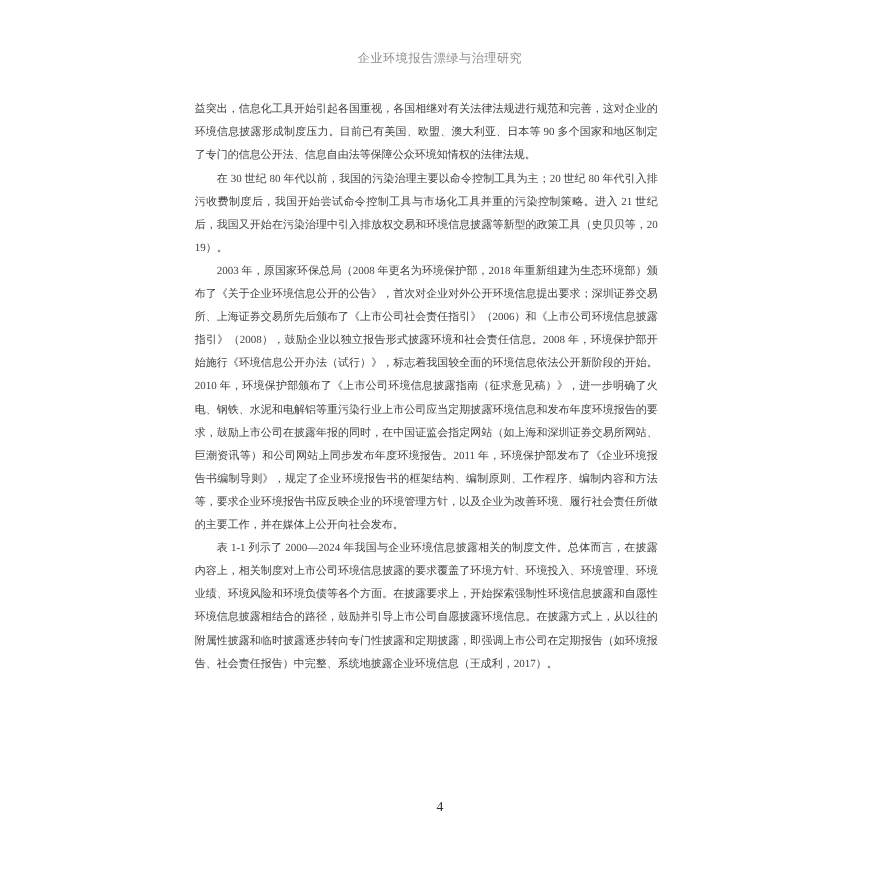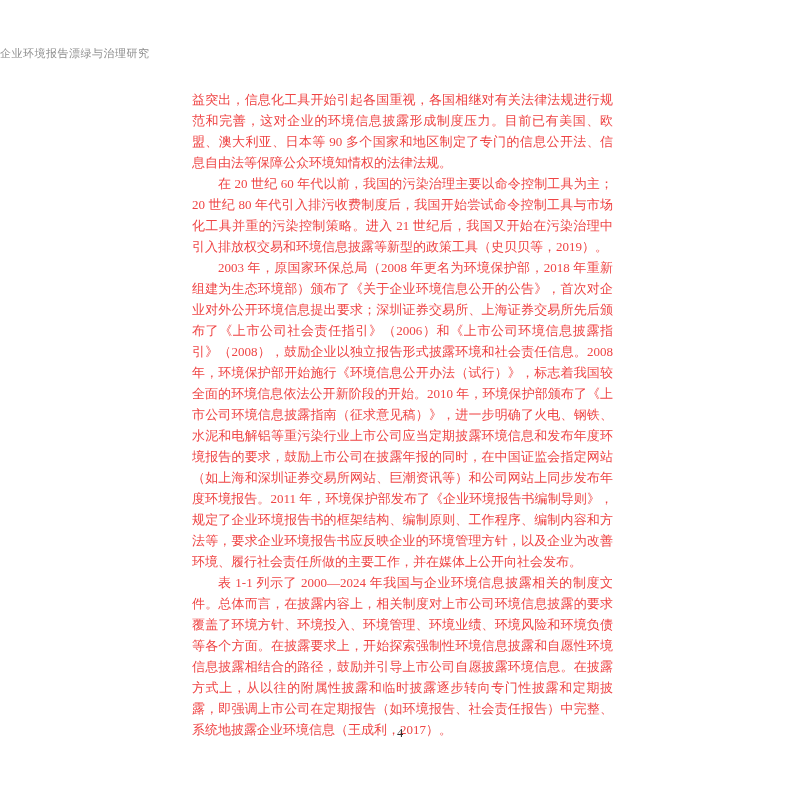--- a/index.html
+++ b/index.html
@@ -13,33 +13,34 @@
     height: 800px;
     background: #ffffff;
     overflow: hidden;
     font-family: "Liberation Serif", "DejaVu Serif", serif;
   }
   .running-header {
     position: absolute;
     top: 46px;
     left: 0;
     width: 100%;
+    text-align: center;
     font-size: 11px;
     line-height: 14px;
     color: #8d8d8d;
     letter-spacing: 0.5px;
   }
   .text-column {
     position: absolute;
-    left: 192px;
+    left: 177px;
     top: 89px;
     width: 421px;
-    font-size: 13px;
+    font-size: 10px;
     line-height: 21px;
-    color: #ef4444;
+    color: #404040;
     text-align: justify;
   }
   .para {
     margin: 0;
     padding: 0;
     text-indent: 2em;
     word-break: break-all;
   }
   .para.continuation {
     text-indent: 0;
@@ -58,21 +59,21 @@
 <body>
 
 <div class="page">
 
   <header class="running-header">
     <span>企业环境报告漂绿与治理研究</span>
   </header>
 
   <main class="text-column">
     <p class="para continuation">益突出，信息化工具开始引起各国重视，各国相继对有关法律法规进行规范和完善，这对企业的环境信息披露形成制度压力。目前已有美国、欧盟、澳大利亚、日本等 90 多个国家和地区制定了专门的信息公开法、信息自由法等保障公众环境知情权的法律法规。</p>
-    <p class="para">在 20 世纪 60 年代以前，我国的污染治理主要以命令控制工具为主；20 世纪 80 年代引入排污收费制度后，我国开始尝试命令控制工具与市场化工具并重的污染控制策略。进入 21 世纪后，我国又开始在污染治理中引入排放权交易和环境信息披露等新型的政策工具（史贝贝等，2019）。</p>
+    <p class="para">在 30 世纪 80 年代以前，我国的污染治理主要以命令控制工具为主；20 世纪 80 年代引入排污收费制度后，我国开始尝试命令控制工具与市场化工具并重的污染控制策略。进入 21 世纪后，我国又开始在污染治理中引入排放权交易和环境信息披露等新型的政策工具（史贝贝等，2019）。</p>
     <p class="para">2003 年，原国家环保总局（2008 年更名为环境保护部，2018 年重新组建为生态环境部）颁布了《关于企业环境信息公开的公告》，首次对企业对外公开环境信息提出要求；深圳证券交易所、上海证券交易所先后颁布了《上市公司社会责任指引》（2006）和《上市公司环境信息披露指引》（2008），鼓励企业以独立报告形式披露环境和社会责任信息。2008 年，环境保护部开始施行《环境信息公开办法（试行）》，标志着我国较全面的环境信息依法公开新阶段的开始。2010 年，环境保护部颁布了《上市公司环境信息披露指南（征求意见稿）》，进一步明确了火电、钢铁、水泥和电解铝等重污染行业上市公司应当定期披露环境信息和发布年度环境报告的要求，鼓励上市公司在披露年报的同时，在中国证监会指定网站（如上海和深圳证券交易所网站、巨潮资讯等）和公司网站上同步发布年度环境报告。2011 年，环境保护部发布了《企业环境报告书编制导则》，规定了企业环境报告书的框架结构、编制原则、工作程序、编制内容和方法等，要求企业环境报告书应反映企业的环境管理方针，以及企业为改善环境、履行社会责任所做的主要工作，并在媒体上公开向社会发布。</p>
     <p class="para">表 1-1 列示了 2000—2024 年我国与企业环境信息披露相关的制度文件。总体而言，在披露内容上，相关制度对上市公司环境信息披露的要求覆盖了环境方针、环境投入、环境管理、环境业绩、环境风险和环境负债等各个方面。在披露要求上，开始探索强制性环境信息披露和自愿性环境信息披露相结合的路径，鼓励并引导上市公司自愿披露环境信息。在披露方式上，从以往的附属性披露和临时披露逐步转向专门性披露和定期披露，即强调上市公司在定期报告（如环境报告、社会责任报告）中完整、系统地披露企业环境信息（王成利，2017）。</p>
   </main>
 
   <footer class="page-footer">
     <span>4</span>
   </footer>
 
 </div>
 

